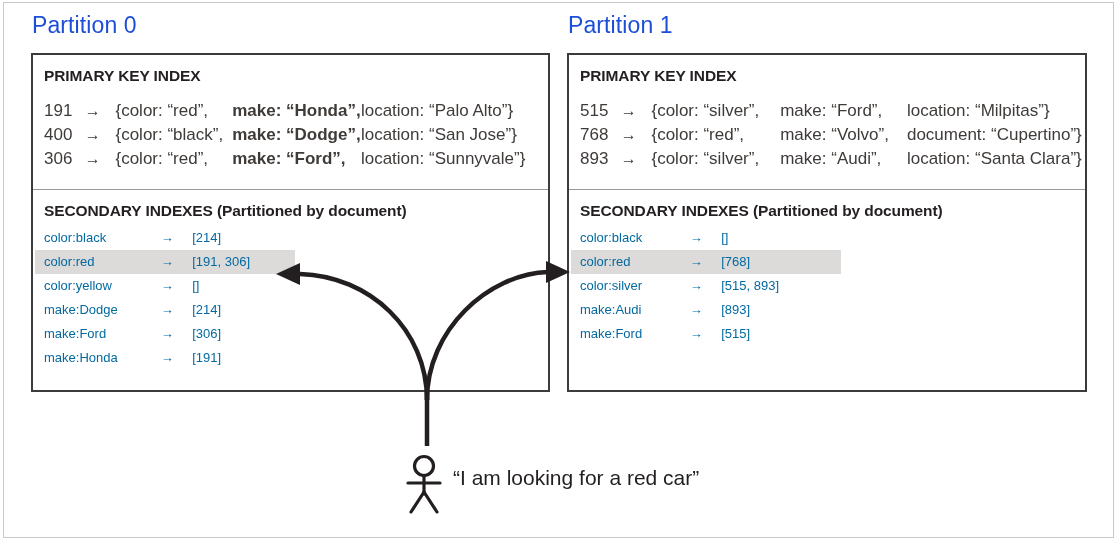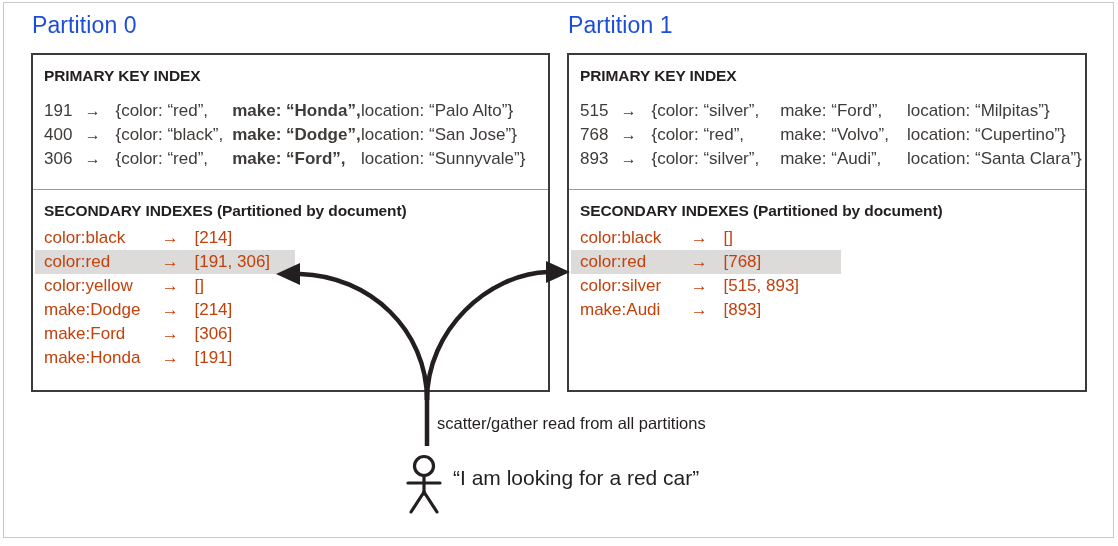--- a/index.html
+++ b/index.html
@@ -100,22 +100,22 @@
   
   .sec-rows {
     position: absolute;
     left: 2px;
     top: 36px;
     width: 100%;
   }
   .sec-row {
     height: 24px;
     line-height: 24px;
-    font-size: 17px;
-    color: #c2410c;
+    font-size: 13px;
+    color: #0369a1;
     white-space: nowrap;
     padding-left: 9px;
     box-sizing: border-box;
   }
   .sec-row.highlight { background: #dcdbd9; }
   #box-p0 .sec-row.highlight { width: 260px; }
   #box-p1 .sec-row.highlight { width: 270px; }
   .sec-row > span { display: inline-block; vertical-align: top; }
   .sec-term  { }
   .sec-arrow { width: 28px; }
@@ -237,21 +237,21 @@
           <span class="pk-arrow">→</span>
           <span class="pk-color">{color: “silver”,</span>
           <span class="pk-make">make: “Ford”,</span>
           <span class="pk-loc">location: “Milpitas”}</span>
         </div>
         <div class="pk-row">
           <span class="pk-key">768</span>
           <span class="pk-arrow">→</span>
           <span class="pk-color">{color: “red”,</span>
           <span class="pk-make">make: “Volvo”,</span>
-          <span class="pk-loc">location: “Cupertino”}</span>
+          <span class="pk-loc">document: “Cupertino”}</span>
         </div>
         <div class="pk-row">
           <span class="pk-key">893</span>
           <span class="pk-arrow">→</span>
           <span class="pk-color">{color: “silver”,</span>
           <span class="pk-make">make: “Audi”,</span>
           <span class="pk-loc">location: “Santa Clara”}</span>
         </div>
       </div>
     </div>
@@ -271,20 +271,25 @@
         </div>
         <div class="sec-row">
           <span class="sec-term">color:silver</span>
           <span class="sec-arrow">→</span>
           <span class="sec-post">[515, 893]</span>
         </div>
         <div class="sec-row">
           <span class="sec-term">make:Audi</span>
           <span class="sec-arrow">→</span>
           <span class="sec-post">[893]</span>
+        </div>
+        <div class="sec-row">
+          <span class="sec-term">make:Ford</span>
+          <span class="sec-arrow">→</span>
+          <span class="sec-post">[515]</span>
         </div>
       </div>
     </div>
   </div>
 
   <svg id="arrow-layer" viewBox="0 0 1118 546" width="1118" height="546">
 
     <path d="M 427 392 L 427 446" fill="none" stroke="#231f20" stroke-width="4.5" stroke-linecap="butt"></path>
 
     <path d="M 427 400 C 427 330 370 276 300 274" fill="none" stroke="#231f20" stroke-width="4.5" stroke-linecap="butt"></path>
@@ -295,17 +300,16 @@
 
     <g fill="none" stroke="#231f20" stroke-width="3.2" stroke-linecap="round">
       <circle cx="424" cy="466" r="9.5"></circle>
       <line x1="424" y1="476" x2="424" y2="494"></line>
       <line x1="408" y1="483" x2="440" y2="483"></line>
       <line x1="424" y1="492" x2="411" y2="512"></line>
       <line x1="424" y1="492" x2="437" y2="512"></line>
     </g>
   </svg>
 
-  <div class="caption" id="scatter-label">scatter/gather read from all partitions</div>
 
   <div class="caption" id="query-label">“I am looking for a red car”</div>
 
 </div>
 
 </body></html>

